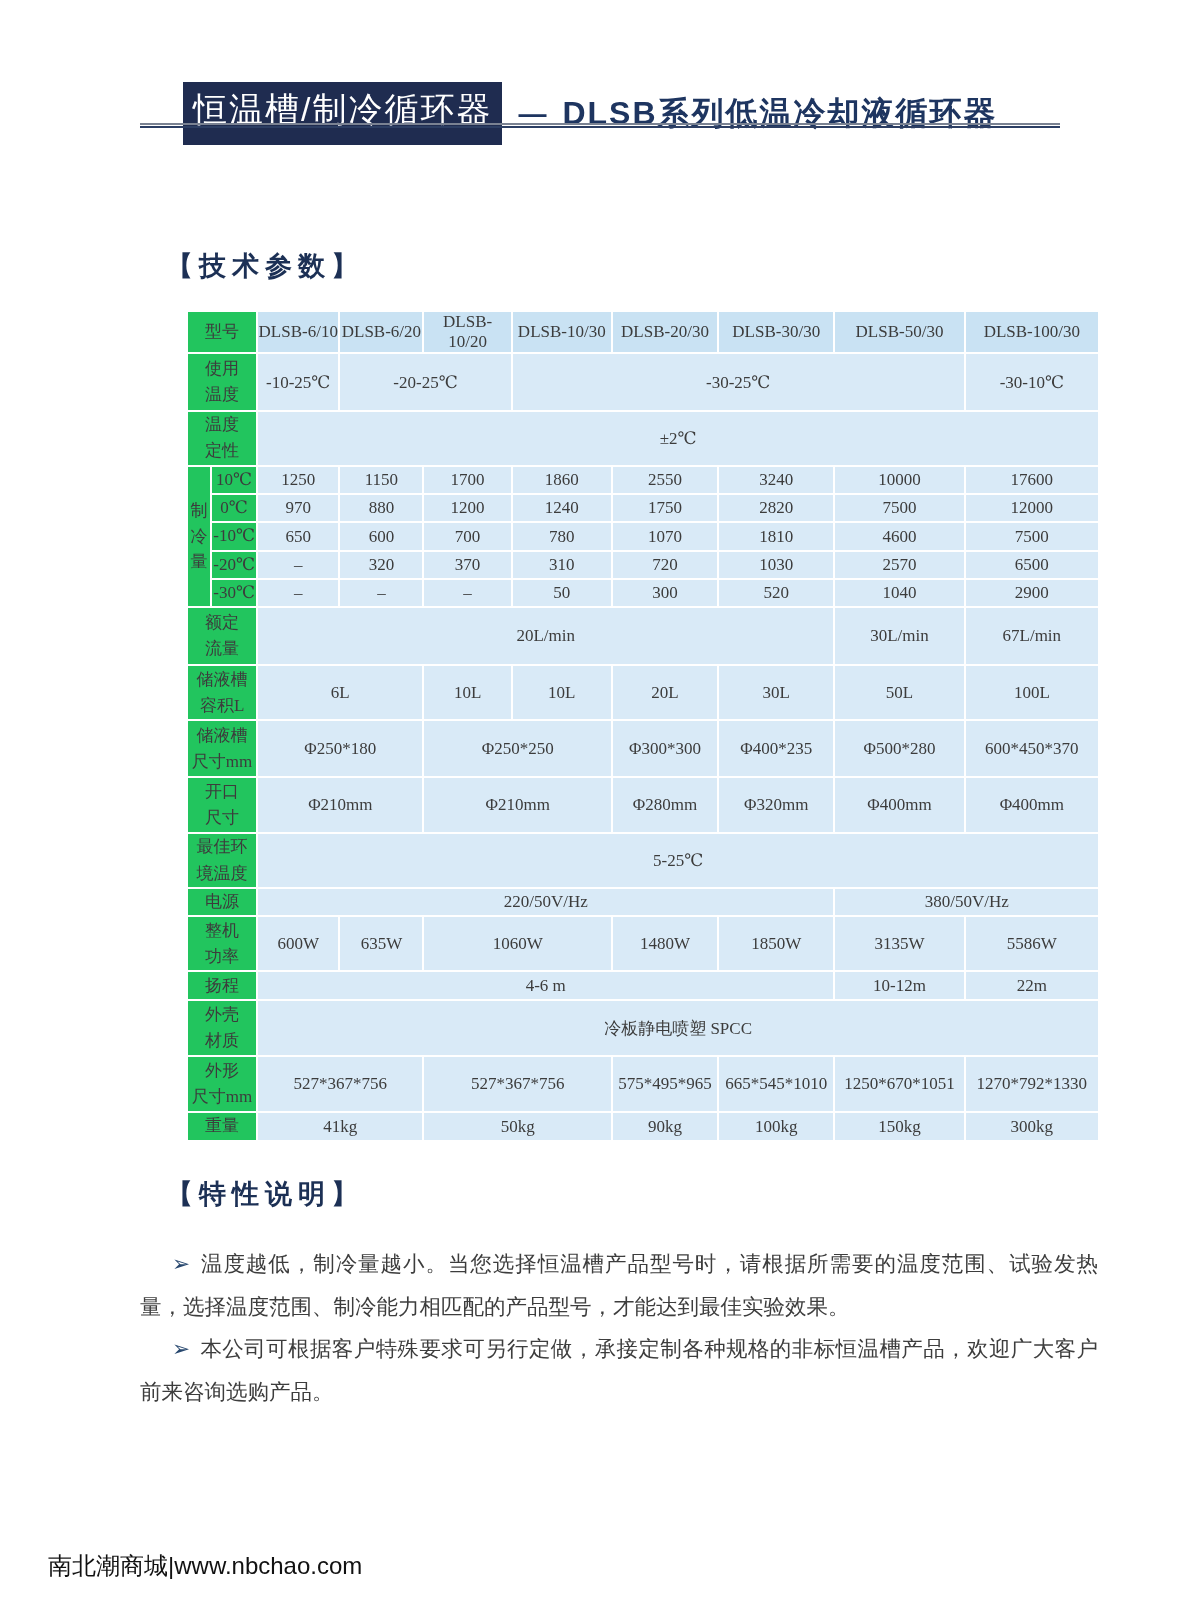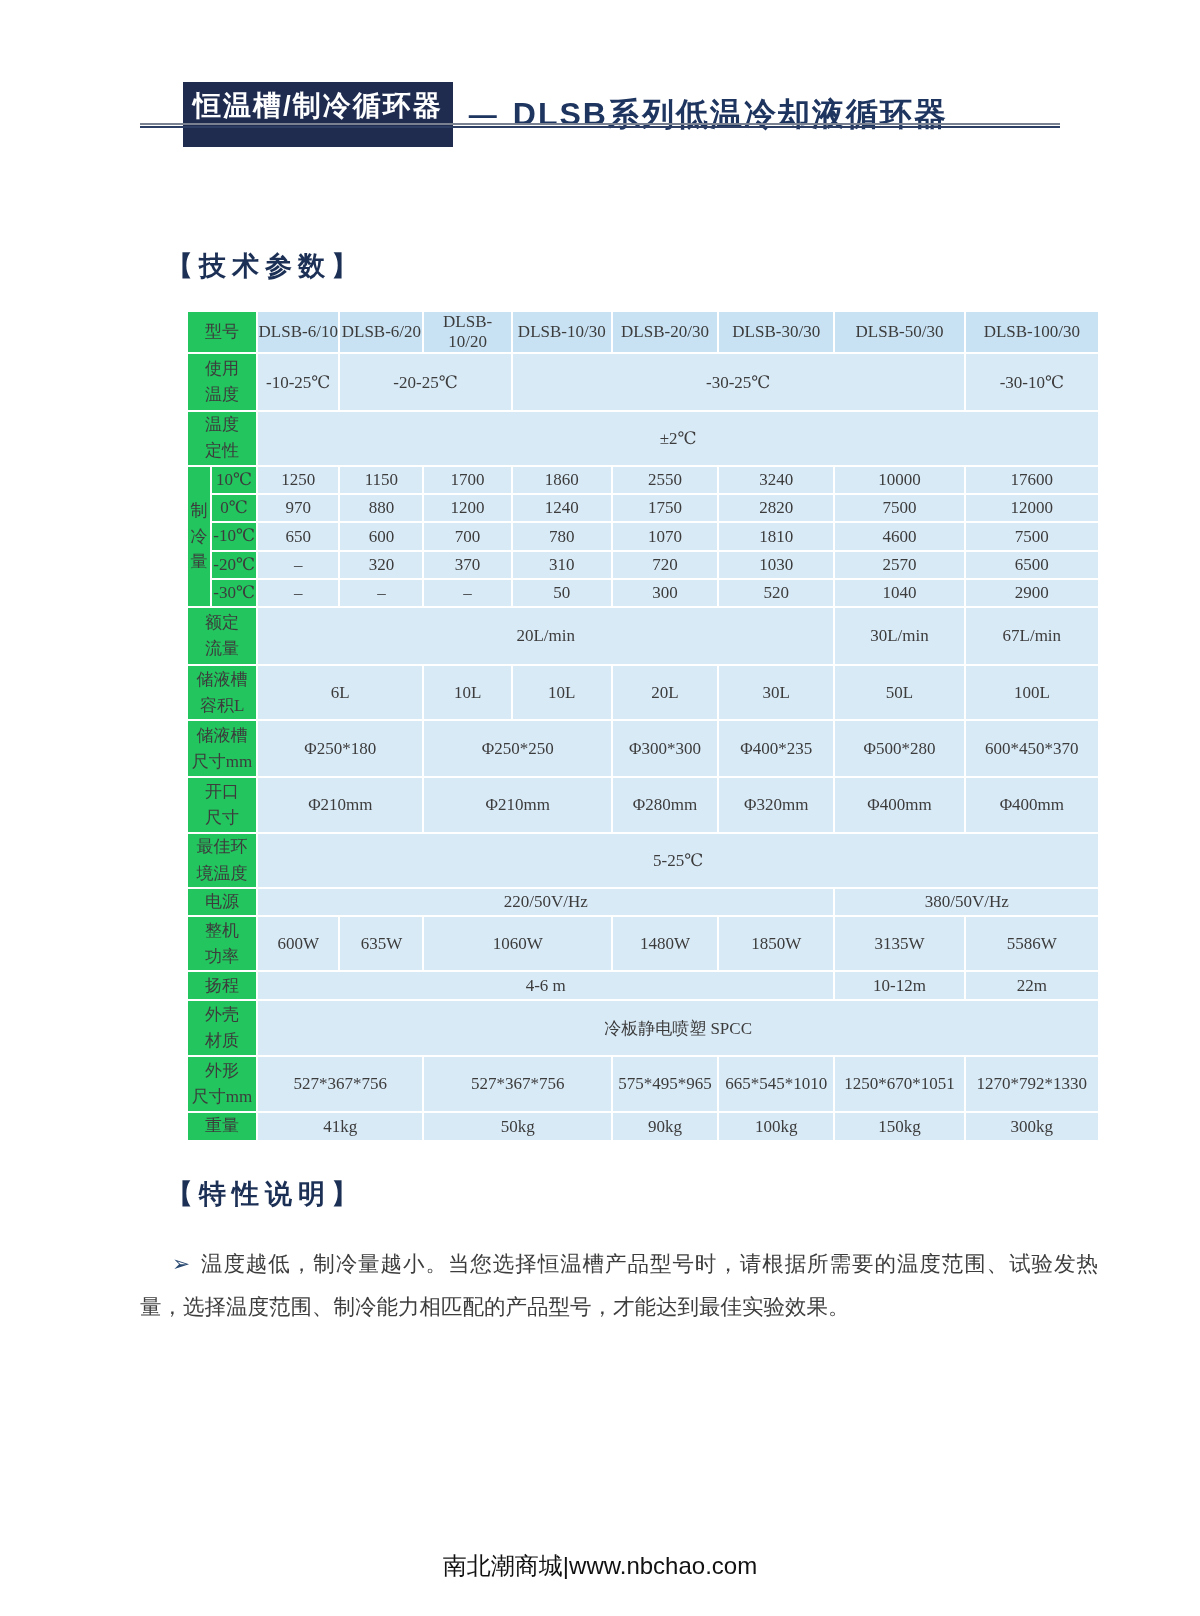--- a/index.html
+++ b/index.html
@@ -3,21 +3,21 @@
 <meta charset="utf-8">
 <style>
   * { margin:0; padding:0; box-sizing:border-box; }
   html,body { background:#ffffff; }
   body { width:1200px; height:1616px; font-family:"Liberation Serif","DejaVu Serif",serif; }
   .page { position:relative; width:1200px; height:1616px; background:#fff; overflow:hidden; }
 
   
   .hdr { position:absolute; left:183px; top:82px; display:flex; align-items:center; gap:16px; }
   .badge { background:#1f2c50; color:#ffffff; font-family:"Liberation Sans","DejaVu Sans",sans-serif;
-           font-weight:700; font-size:28px; letter-spacing:2px; padding:5px 10px 22px 10px; }
+           font-weight:400; font-size:34px; letter-spacing:2px; padding:5px 10px 12px 10px; }
   .dash  { color:#1e3560; font-weight:700; font-size:28px; font-family:"Liberation Sans",sans-serif; }
   .subtitle { color:#1e3560; font-size:32px; font-weight:700; letter-spacing:2px;
               font-family:"Liberation Sans","DejaVu Sans",sans-serif; }
   .rule { position:absolute; left:140px; top:123px; width:920px; height:5px;
           border-top:2px solid #7a8292; border-bottom:2px solid #2c3e63; }
 
   
   .sec { position:absolute; color:#1c3055; font-size:27px; font-weight:600; letter-spacing:6px;
          font-family:"Liberation Sans","DejaVu Sans",sans-serif; }
   .sec-specs { left:166px; top:248px; }
@@ -36,22 +36,22 @@
 
   
   .feat { position:absolute; left:140px; width:958px; font-size:21.5px; color:#3d3d3d;
           line-height:2.0; text-indent:32px; text-align:justify;
           font-family:"Liberation Sans","DejaVu Sans",sans-serif; }
   .feat-1 { top:1243px; }
   .feat-2 { top:1328px; }
   .arrow { color:#27476e; font-weight:700; margin-right:10px; font-style:normal; }
 
   
-  .footer { position:absolute; left:0; top:1550px; width:1200px; text-align:center;
-            font-size:24px; color:#111; font-family:"Liberation Sans","DejaVu Sans",sans-serif; }
+  .footer { position:absolute; left:0; top:1550px; width:1200px; 
+            font-size:24px; color:#111; font-family:"Liberation Sans","DejaVu Sans",sans-serif;padding-left:48px; }
 </style>
 </head>
 <body>
 
 <div class="page">
 
   <div class="hdr">
     <span class="badge">恒温槽/制冷循环器</span>
     <span class="dash">—</span>
     <span class="subtitle">DLSB系列低温冷却液循环器</span>
@@ -245,16 +245,17 @@
       <td class="dc">150kg</td>
       <td class="dc">300kg</td>
     </tr>
   </tbody>
     </table>
 
   <div class="sec sec-feat">【特性说明】</div>
 
   <p class="feat feat-1"><span class="arrow">➢</span><span>温度越低，制冷量越小。当您选择恒温槽产品型号时，请根据所需要的温度范围、试验发热量，选择温度范围、制冷能力相匹配的产品型号，才能达到最佳实验效果。</span></p>
 
+  <p class="feat feat-2"><span class="arrow">➢</span><span>本公司可根据客户特殊要求可另行定做，承接定制各种规格的非标恒温槽产品，欢迎广大客户前来咨询选购产品。</span></p>
 
   <div class="footer">南北潮商城|www.nbchao.com</div>
 
 </div>
 
 </body></html>

